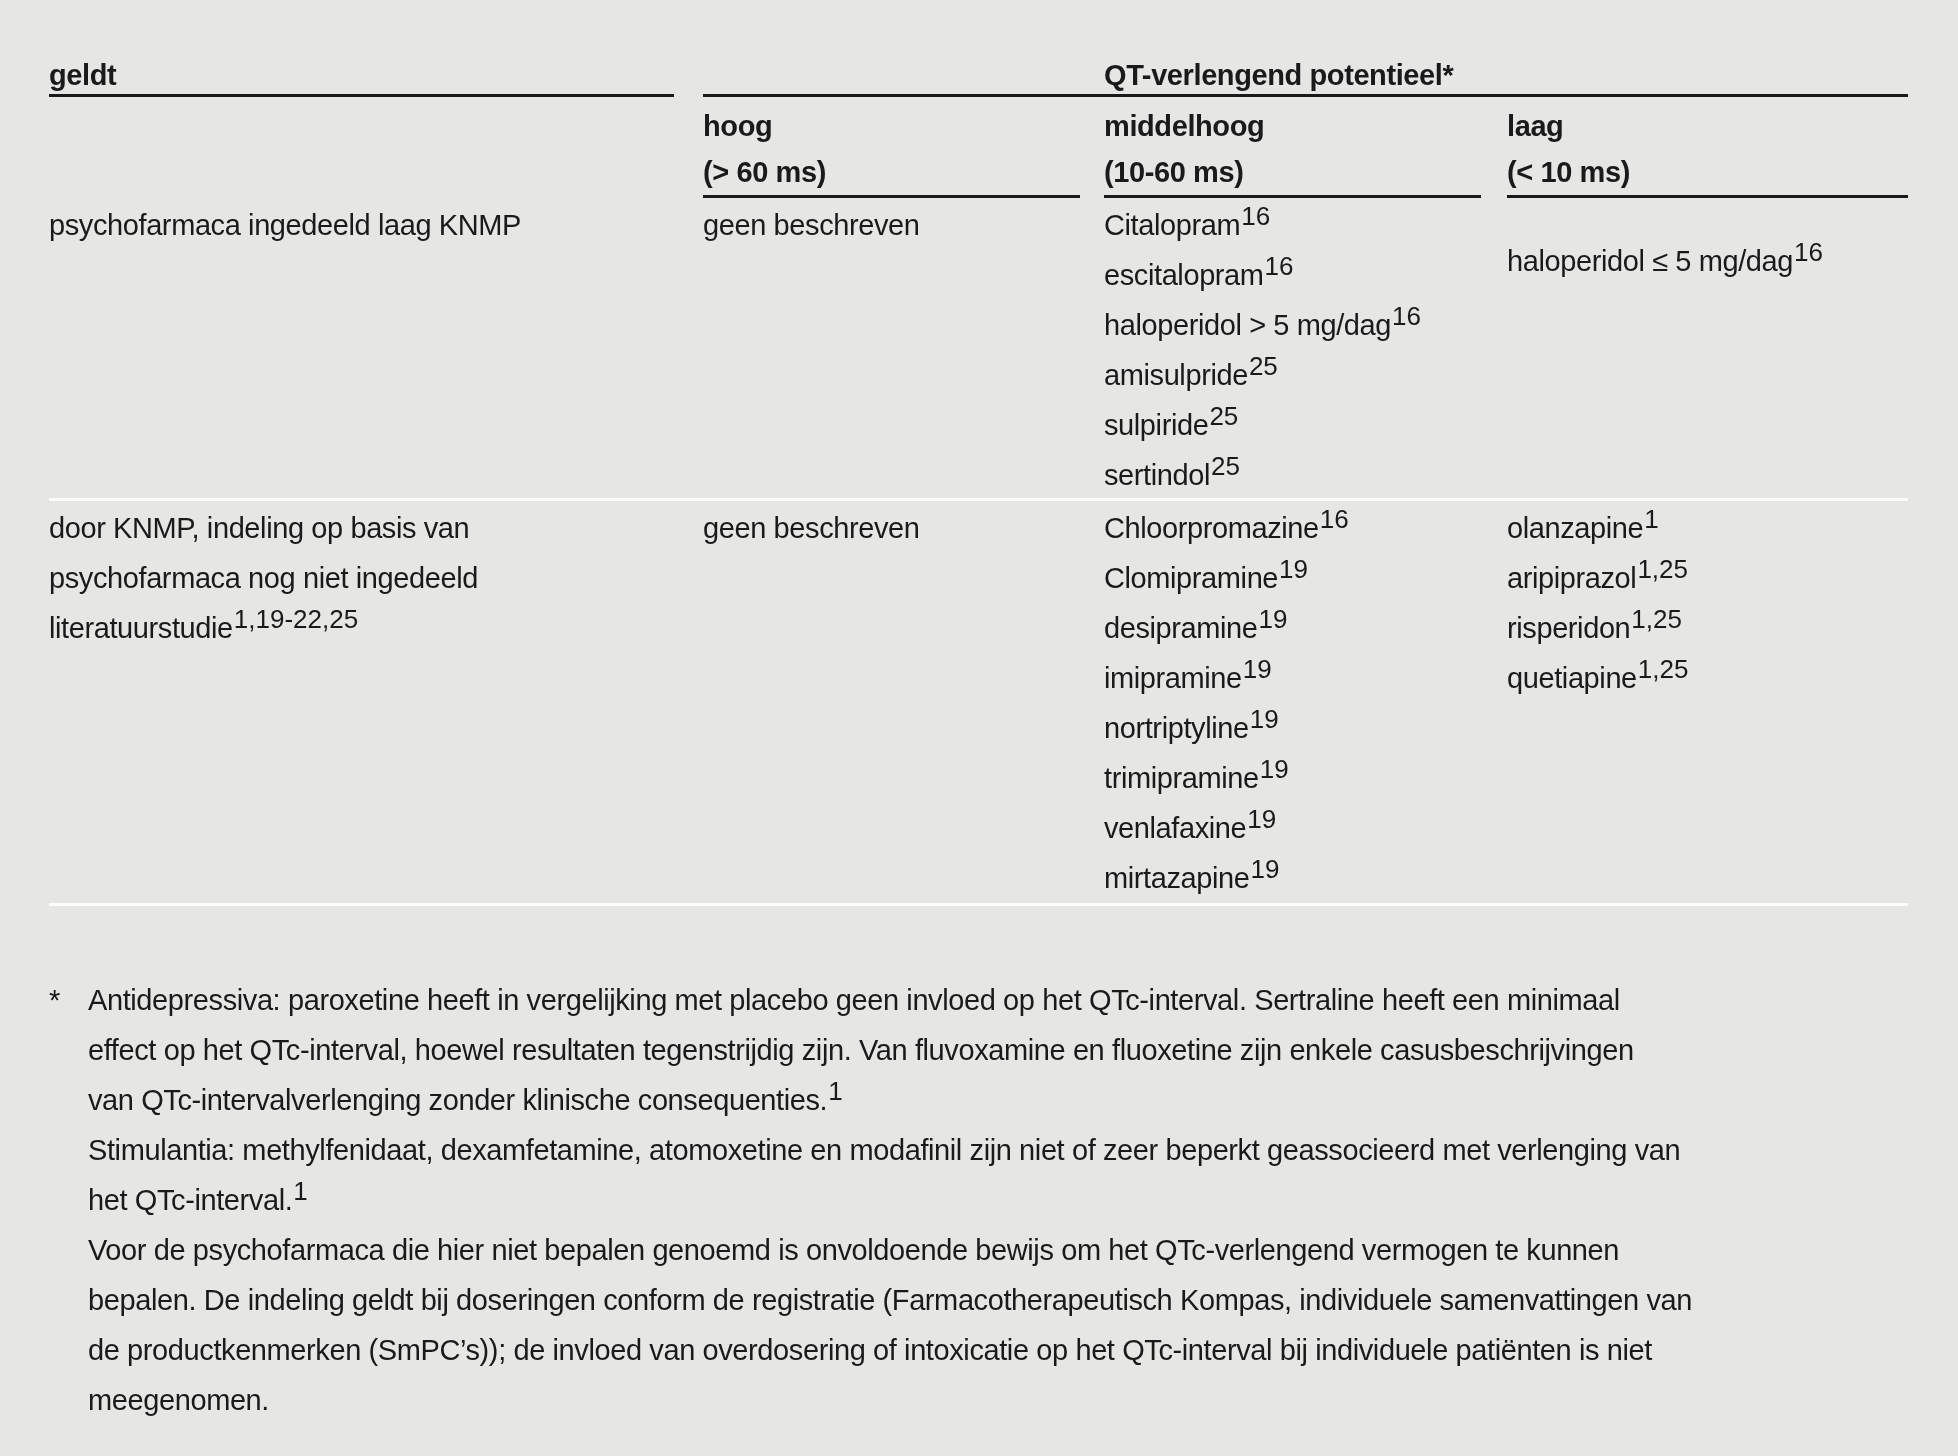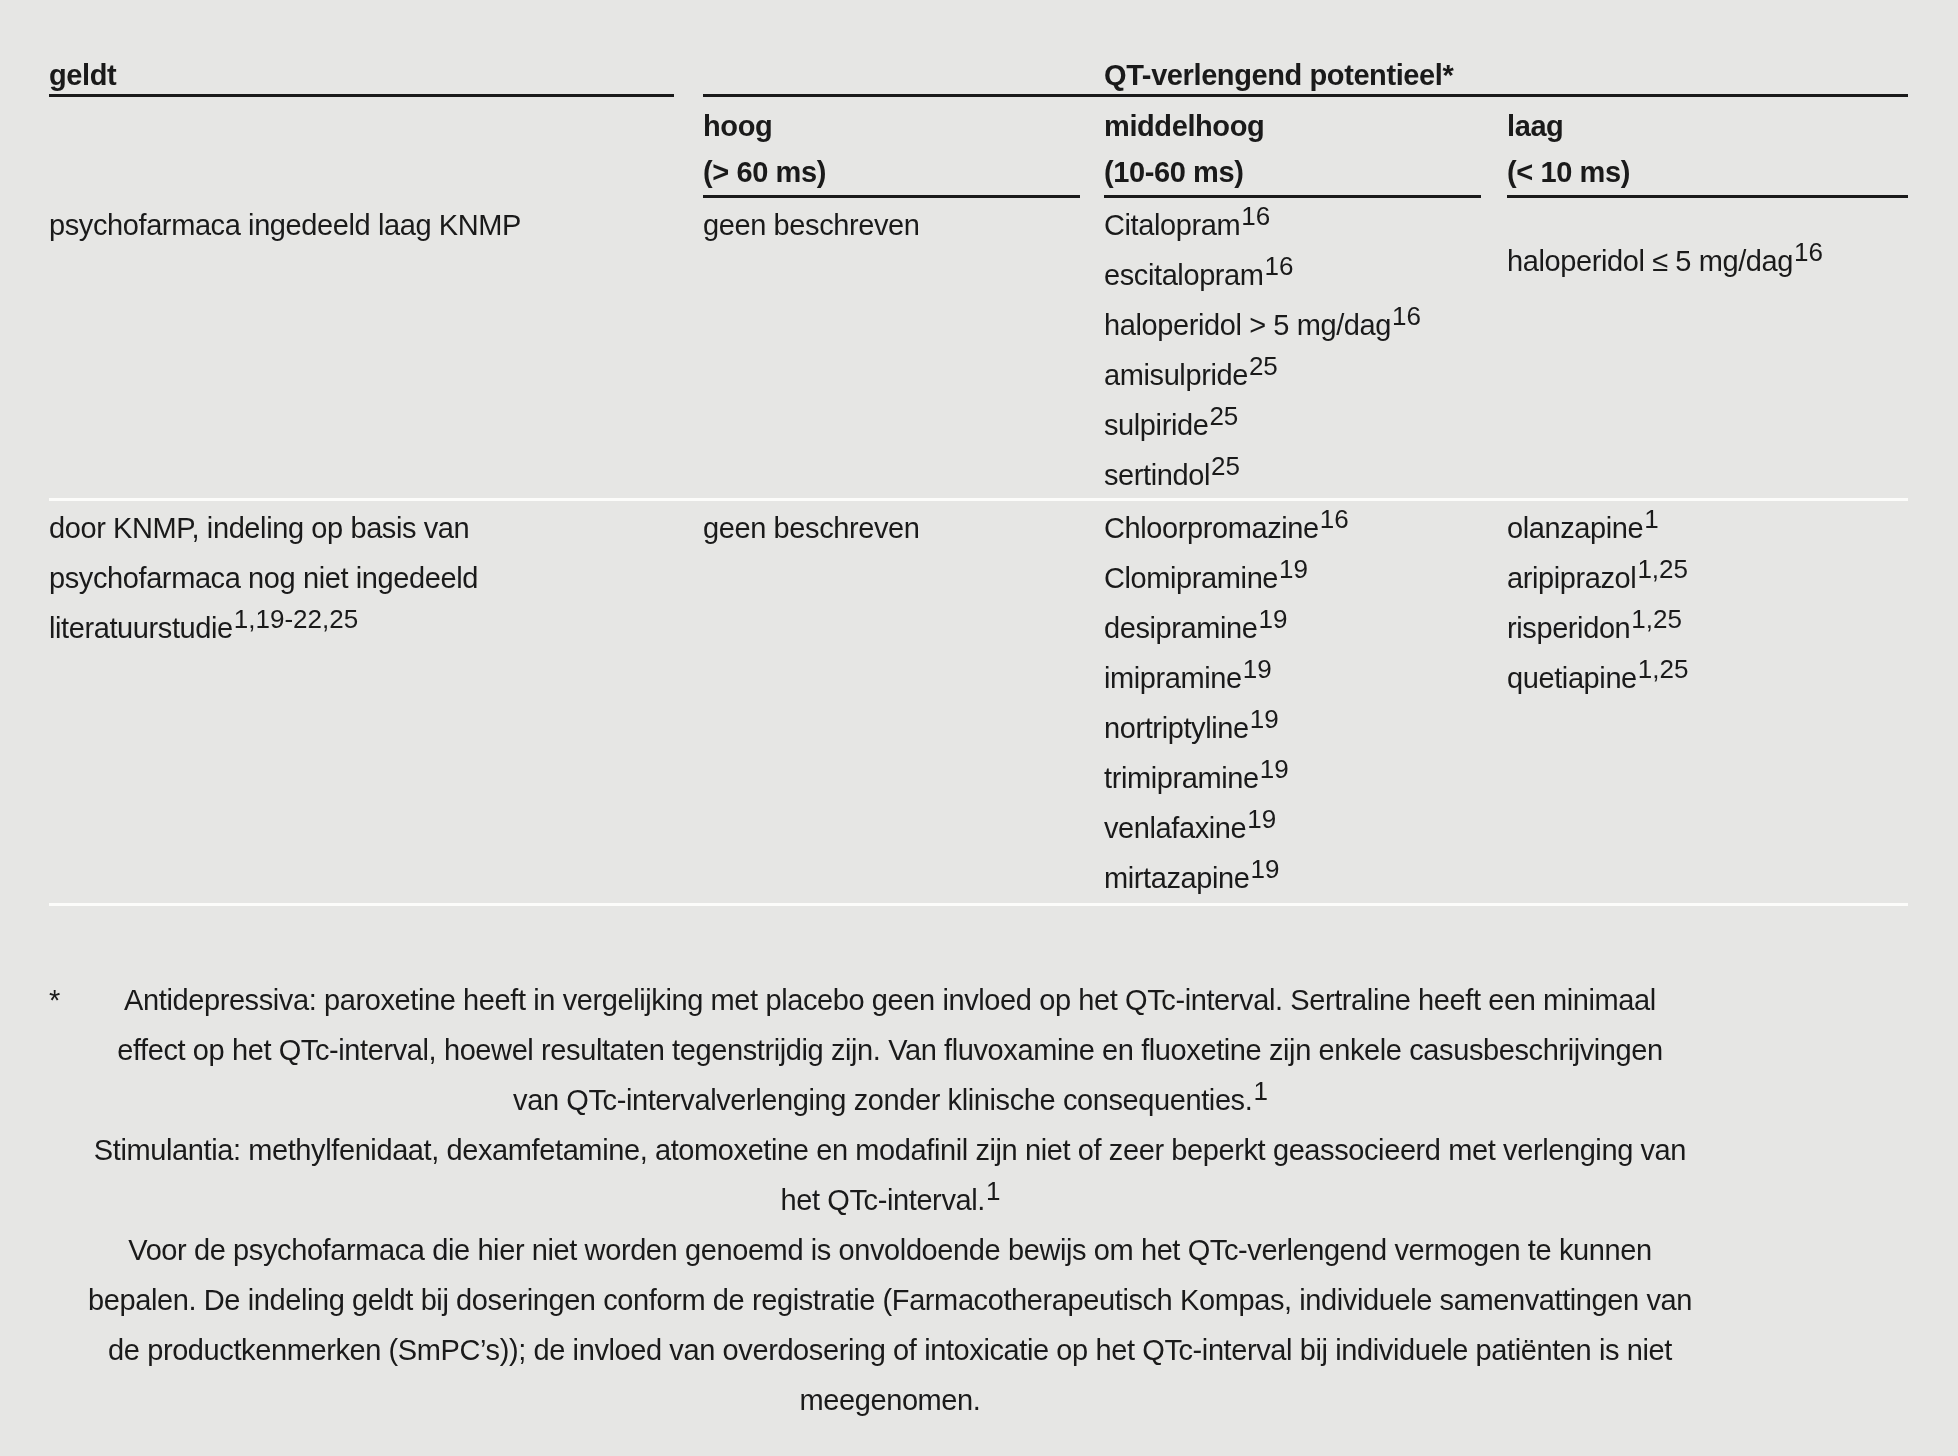--- a/index.html
+++ b/index.html
@@ -117,25 +117,25 @@
   <div class="cell" style="left:1507px; top:503px;">
     <div class="line"><span>olanzapine</span><span class="sup">1</span></div>
     <div class="line"><span>aripiprazol</span><span class="sup">1,25</span></div>
     <div class="line"><span>risperidon</span><span class="sup">1,25</span></div>
     <div class="line"><span>quetiapine</span><span class="sup">1,25</span></div>
   </div>
 
   <div class="sep" style="left:49px; top:903px; width:1859px;"></div>
 
   <div class="fn-marker" style="left:49px; top:975px;">*</div>
-  <div class="footnote" style="left:88px; top:975px;text-align:center;">
+  <div class="footnote" style="left:88px; top:975px;">
     <div class="line"><span>Antidepressiva: paroxetine heeft in vergelijking met placebo geen invloed op het QTc-interval. Sertraline heeft een minimaal</span><span class="sup"></span></div>
     <div class="line"><span>effect op het QTc-interval, hoewel resultaten tegenstrijdig zijn. Van fluvoxamine en fluoxetine zijn enkele casusbeschrijvingen</span><span class="sup"></span></div>
     <div class="line"><span>van QTc-intervalverlenging zonder klinische consequenties.</span><span class="sup">1</span></div>
     <div class="line"><span>Stimulantia: methylfenidaat, dexamfetamine, atomoxetine en modafinil zijn niet of zeer beperkt geassocieerd met verlenging van</span><span class="sup"></span></div>
     <div class="line"><span>het QTc-interval.</span><span class="sup">1</span></div>
-    <div class="line"><span>Voor de psychofarmaca die hier niet worden genoemd is onvoldoende bewijs om het QTc-verlengend vermogen te kunnen</span><span class="sup"></span></div>
+    <div class="line"><span>Voor de psychofarmaca die hier niet bepalen genoemd is onvoldoende bewijs om het QTc-verlengend vermogen te kunnen</span><span class="sup"></span></div>
     <div class="line"><span>bepalen. De indeling geldt bij doseringen conform de registratie (Farmacotherapeutisch Kompas, individuele samenvattingen van</span><span class="sup"></span></div>
     <div class="line"><span>de productkenmerken (SmPC’s)); de invloed van overdosering of intoxicatie op het QTc-interval bij individuele patiënten is niet</span><span class="sup"></span></div>
     <div class="line"><span>meegenomen.</span><span class="sup"></span></div>
   </div>
 
 </div>
 
 </body></html>

